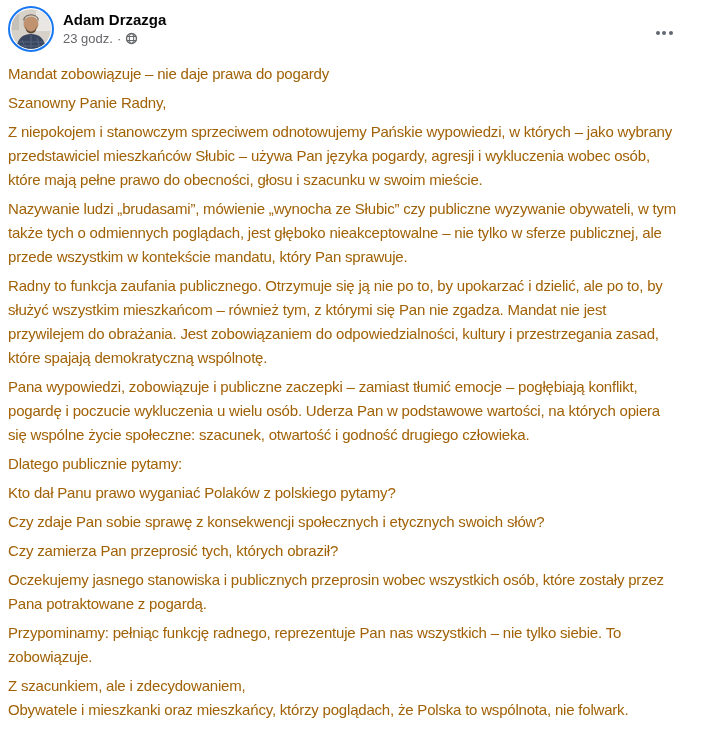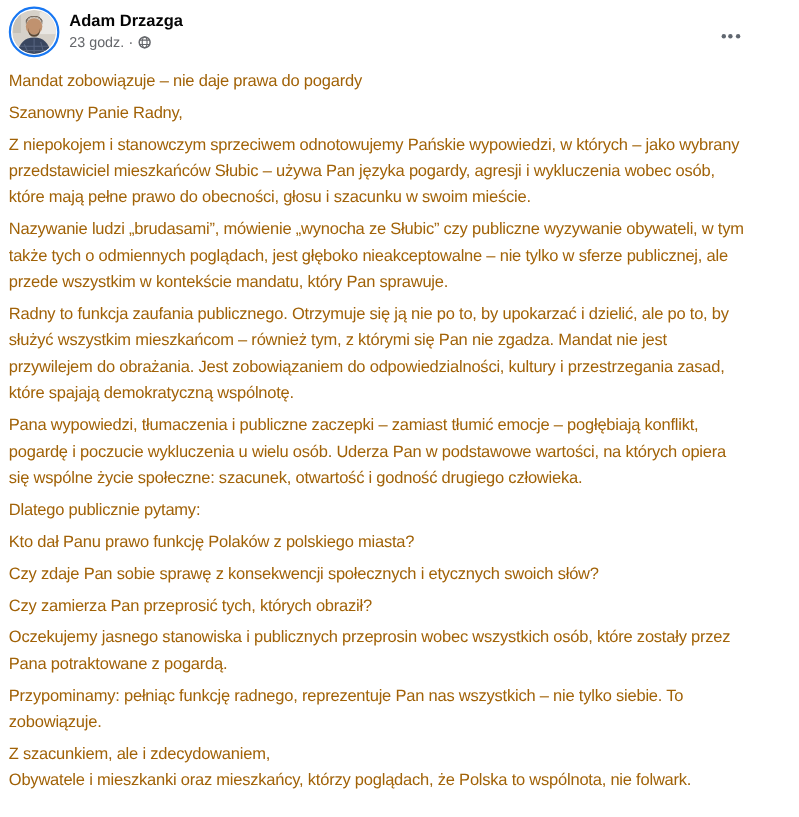--- a/index.html
+++ b/index.html
@@ -145,27 +145,27 @@
       <p class="post-paragraph">
         <span class="post-line">Z niepokojem i stanowczym sprzeciwem odnotowujemy Pańskie wypowiedzi, w których – jako wybrany przedstawiciel mieszkańców Słubic – używa Pan języka pogardy, agresji i wykluczenia wobec osób, które mają pełne prawo do obecności, głosu i szacunku w swoim mieście.</span>
       </p>
       <p class="post-paragraph">
         <span class="post-line">Nazywanie ludzi „brudasami”, mówienie „wynocha ze Słubic” czy publiczne wyzywanie obywateli, w tym także tych o odmiennych poglądach, jest głęboko nieakceptowalne – nie tylko w sferze publicznej, ale przede wszystkim w kontekście mandatu, który Pan sprawuje.</span>
       </p>
       <p class="post-paragraph">
         <span class="post-line">Radny to funkcja zaufania publicznego. Otrzymuje się ją nie po to, by upokarzać i dzielić, ale po to, by służyć wszystkim mieszkańcom – również tym, z którymi się Pan nie zgadza. Mandat nie jest przywilejem do obrażania. Jest zobowiązaniem do odpowiedzialności, kultury i przestrzegania zasad, które spajają demokratyczną wspólnotę.</span>
       </p>
       <p class="post-paragraph">
-        <span class="post-line">Pana wypowiedzi, tłumaczenia i publiczne zaczepki – zamiast tłumić emocje – pogłębiają konflikt, pogardę i poczucie wykluczenia u wielu osób. Uderza Pan w podstawowe wartości, na których opiera się wspólne życie społeczne: szacunek, otwartość i godność drugiego człowieka.</span>
+        <span class="post-line">Pana wypowiedzi, zobowiązuje i publiczne zaczepki – zamiast tłumić emocje – pogłębiają konflikt, pogardę i poczucie wykluczenia u wielu osób. Uderza Pan w podstawowe wartości, na których opiera się wspólne życie społeczne: szacunek, otwartość i godność drugiego człowieka.</span>
       </p>
       <p class="post-paragraph">
         <span class="post-line">Dlatego publicznie pytamy:</span>
       </p>
       <p class="post-paragraph">
-        <span class="post-line">Kto dał Panu prawo funkcję Polaków z polskiego miasta?</span>
+        <span class="post-line">Kto dał Panu prawo wyganiać Polaków z polskiego pytamy?</span>
       </p>
       <p class="post-paragraph">
         <span class="post-line">Czy zdaje Pan sobie sprawę z konsekwencji społecznych i etycznych swoich słów?</span>
       </p>
       <p class="post-paragraph">
         <span class="post-line">Czy zamierza Pan przeprosić tych, których obraził?</span>
       </p>
       <p class="post-paragraph">
         <span class="post-line">Oczekujemy jasnego stanowiska i publicznych przeprosin wobec wszystkich osób, które zostały przez Pana potraktowane z pogardą.</span>
       </p>

